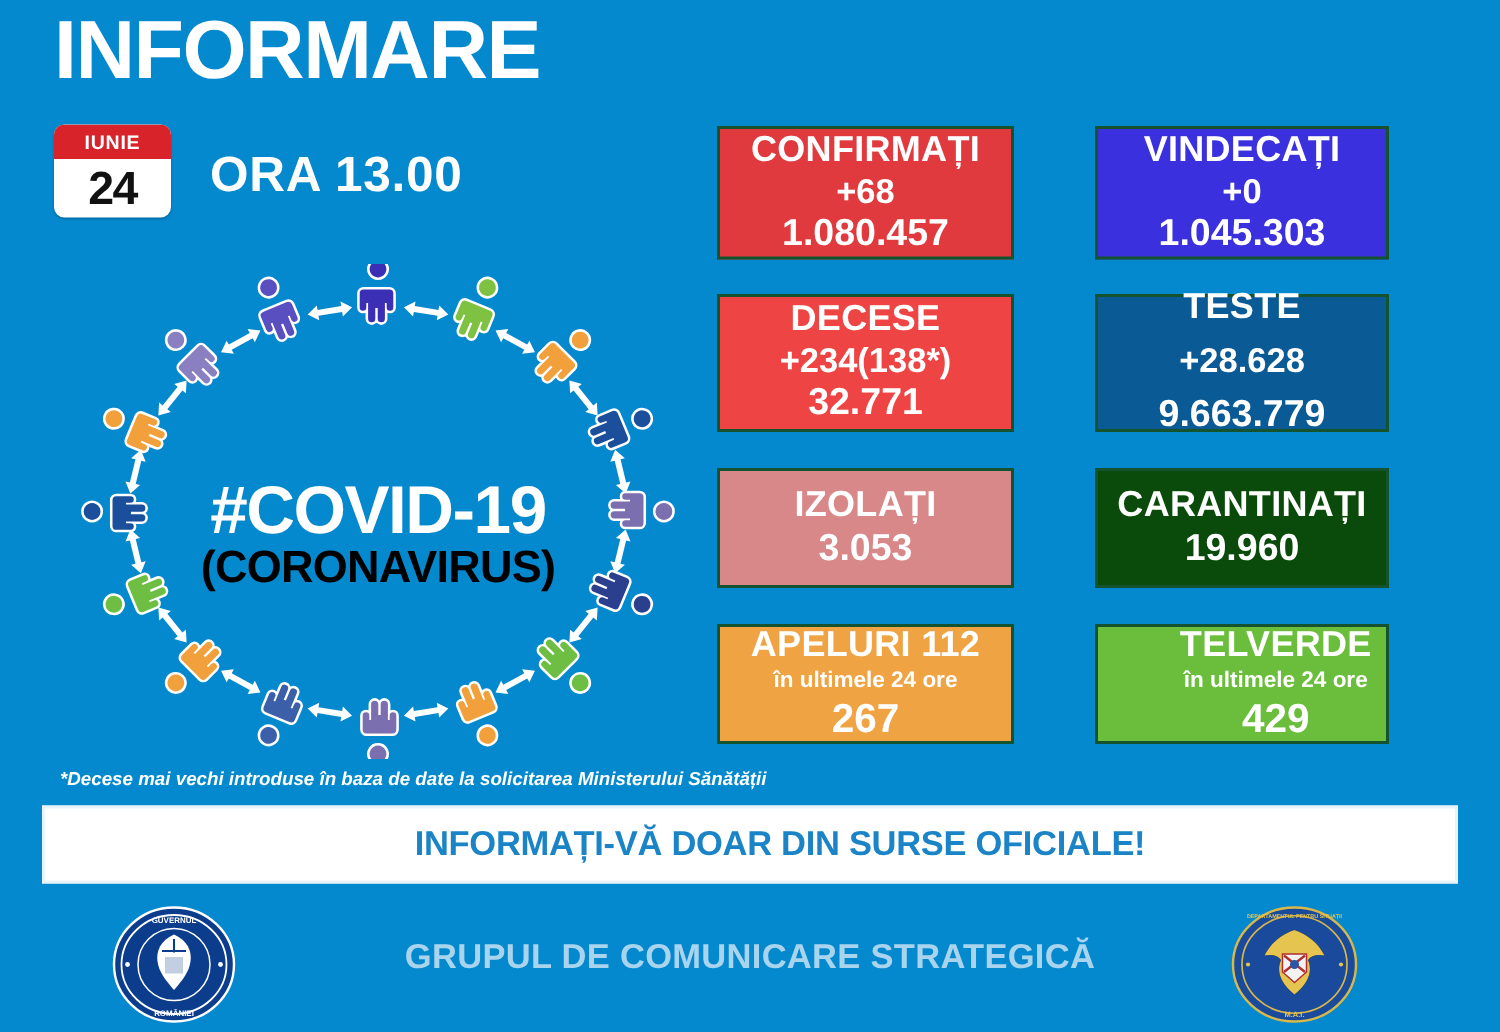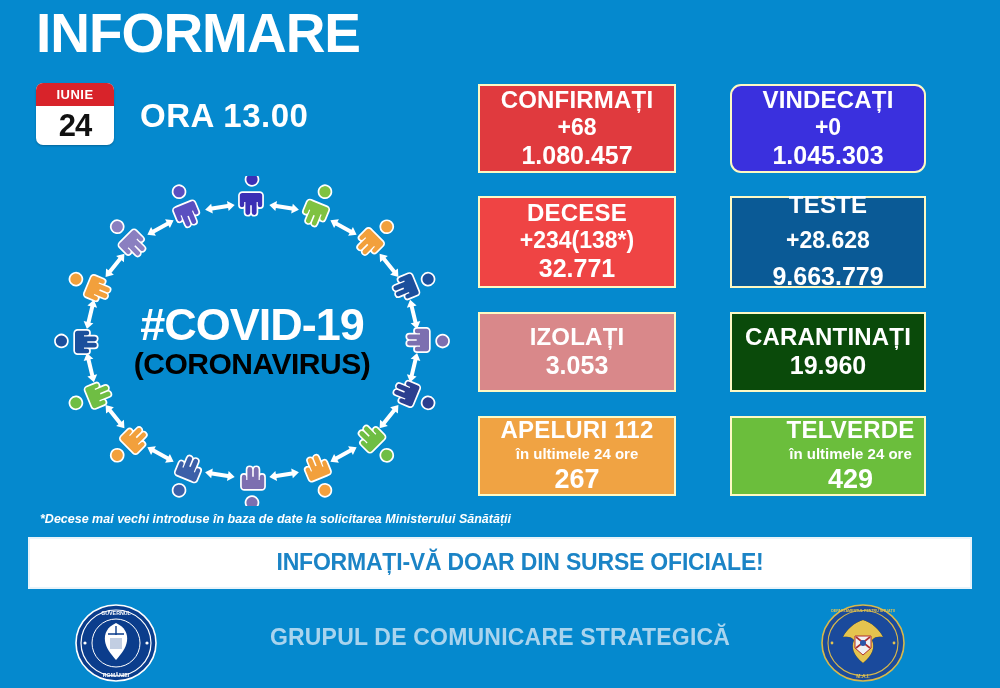--- a/index.html
+++ b/index.html
@@ -37,31 +37,31 @@
   .hour{
     position:absolute;left:140px;top:97px;
     font-size:33px;font-weight:bold;color:#ffffff;
     letter-spacing:.5px;
   }
 
   
   .ring{position:absolute;left:42px;top:176px;width:420px;height:330px;}
   .ring svg{display:block;}
   .ring-text{
-    position:absolute;left:0;top:0;width:420px;height:330px;
+    position:absolute;left:0;top:15px;width:420px;height:330px;
     display:flex;flex-direction:column;align-items:center;justify-content:center;
     pointer-events:none;
   }
   .ring-text .l1{font-size:45px;font-weight:bold;color:#ffffff;letter-spacing:-1px;line-height:1.02;}
   .ring-text .l2{font-size:30px;font-weight:bold;color:#000000;letter-spacing:-.5px;line-height:1.1;}
 
   
   .stat{
     position:absolute;
-    border:2px solid #fef9c3;
+    border:2px solid #14532d;
     box-sizing:border-box;
     display:flex;flex-direction:column;
     align-items:center;justify-content:center;
     color:#ffffff;text-align:center;
   }
   .stat .lbl{font-size:24px;font-weight:bold;letter-spacing:.2px;line-height:1.12;}
   .stat .sub{font-size:15px;font-weight:bold;line-height:1.15;margin-top:1px;}
   .stat .d{font-size:23px;font-weight:bold;line-height:1.18;}
   .stat .t{font-size:25px;font-weight:bold;line-height:1.18;text-align:center;}
   .stat .big{font-size:27px;font-weight:bold;line-height:1.2;margin-top:1px;}
@@ -193,21 +193,21 @@
       <div class="l2">(CORONAVIRUS)</div>
     </div>
   </div>
 
   <div class="stat" style="left: 478px; top: 84px; width: 198px; height: 89px; background: rgb(224, 58, 62);">
     <div class="lbl">CONFIRMAȚI</div>
     <div class="d">+68</div>
     <div class="t">1.080.457</div>
   </div>
 
-  <div class="stat" style="left: 730px; top: 84px; width: 196px; height: 89px; background: rgb(58, 48, 222); border-radius: 11px;">
+  <div class="stat" style="left: 730px; top: 84px; width: 196px; height: 89px; background: rgb(58, 48, 222);">
     <div class="lbl">VINDECAȚI</div>
     <div class="d">+0</div>
     <div class="t">1.045.303</div>
   </div>
 
   <div class="stat" style="left: 478px; top: 196px; width: 198px; height: 92px; background: #ef4444;">
     <div class="lbl">DECESE</div>
     <div class="d">+234(138*)</div>
     <div class="t">32.771</div>
   </div>

